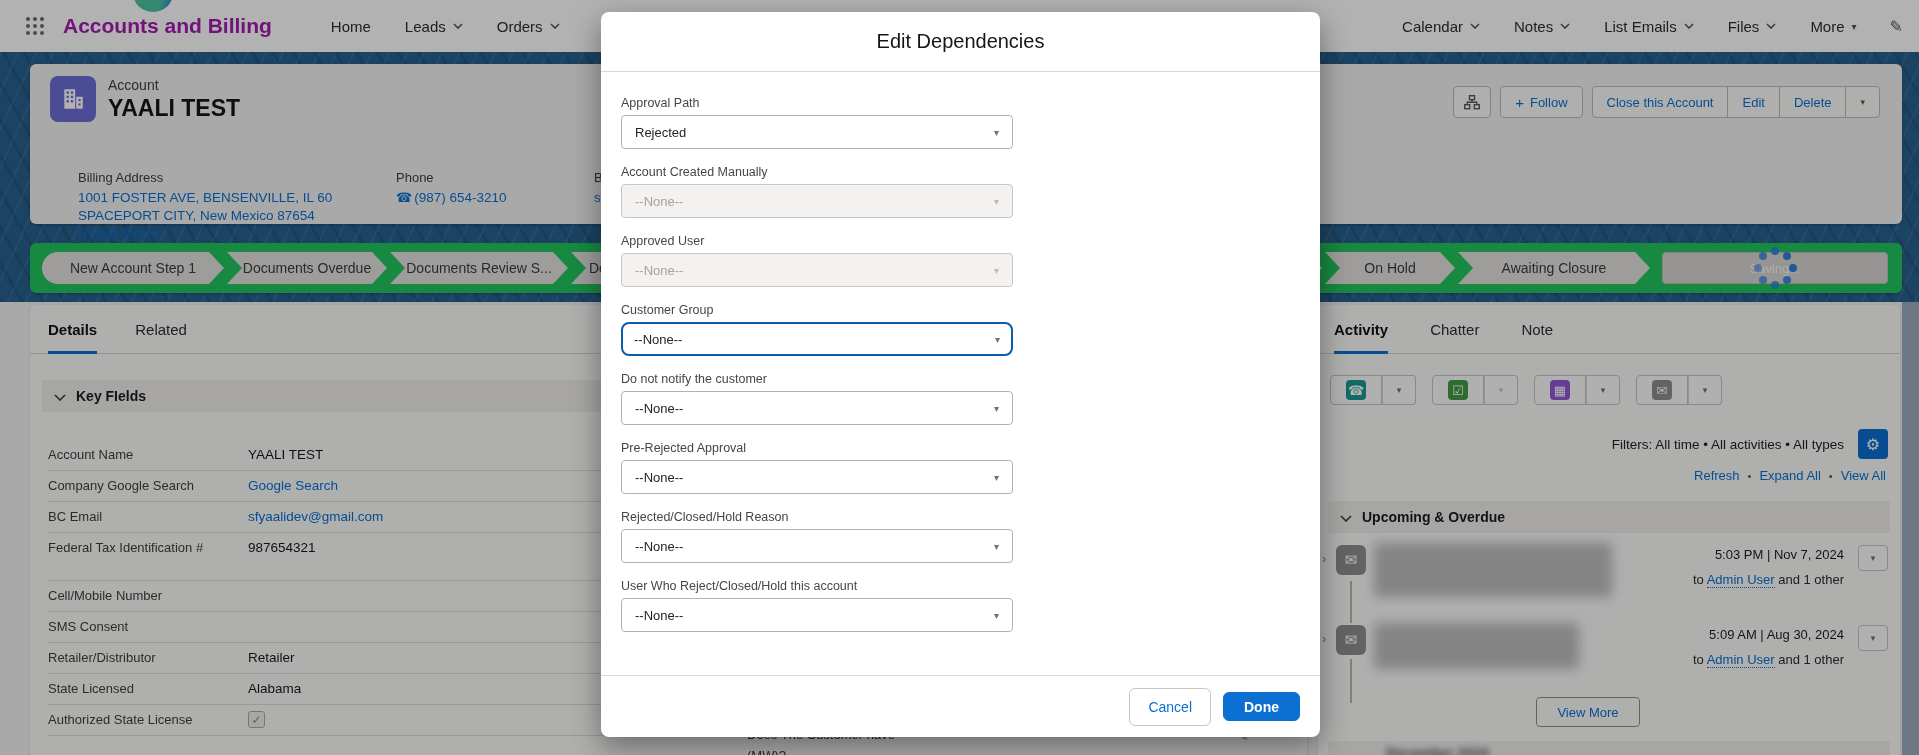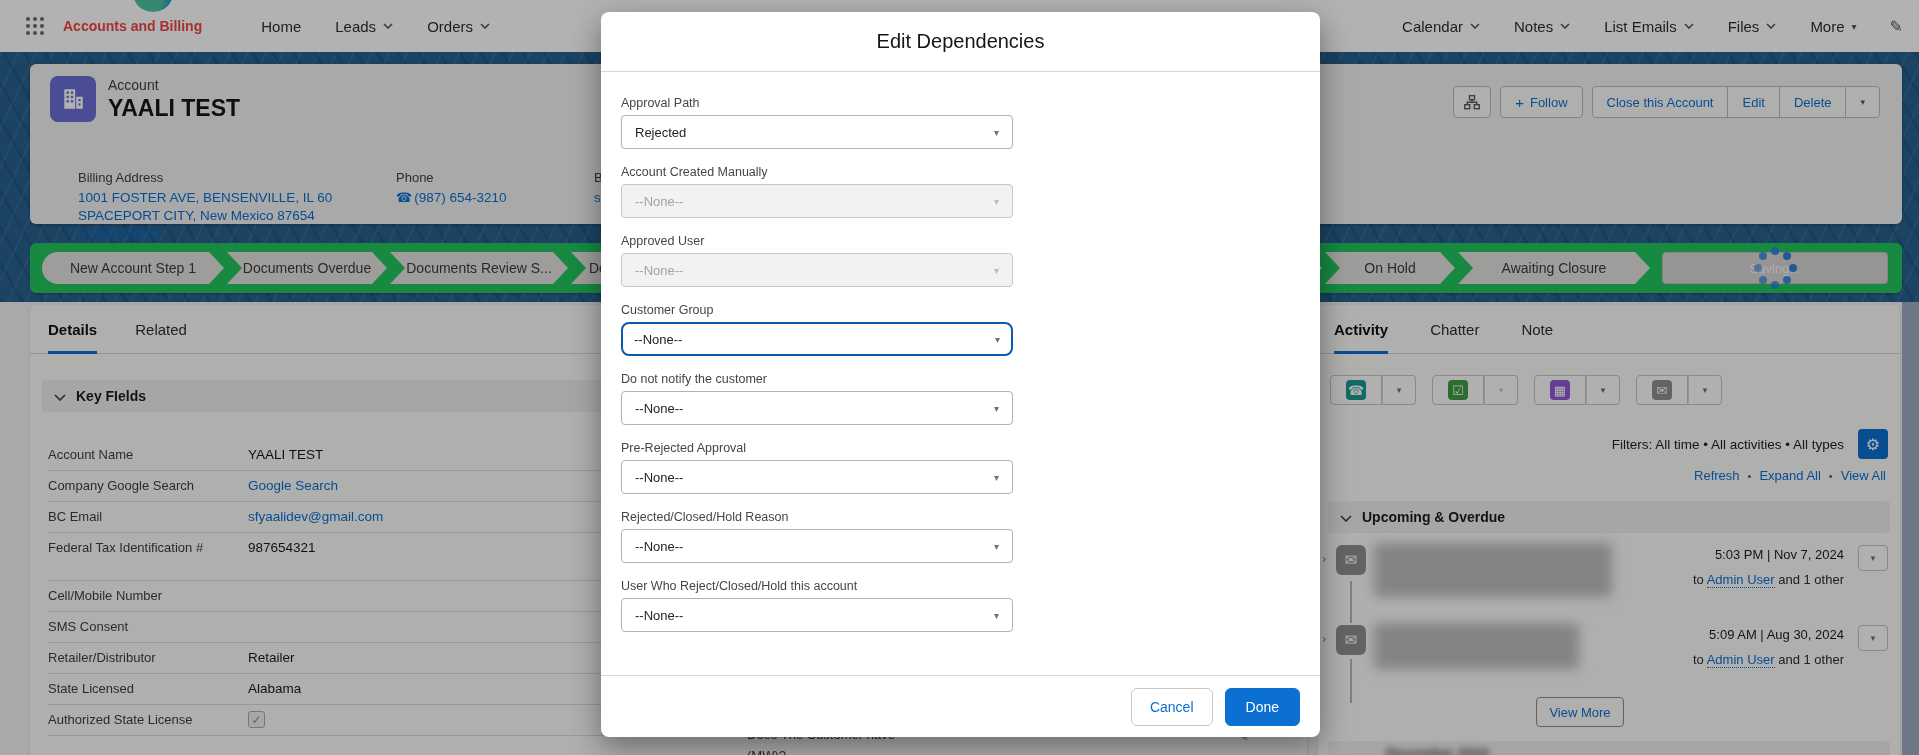--- a/index.html
+++ b/index.html
@@ -4,21 +4,21 @@
 <style>
   * { margin:0; padding:0; box-sizing:border-box; }
   html,body { width:1919px; height:755px; overflow:hidden;
     font-family:"Liberation Sans", sans-serif; background:#f3f2f2; }
   .page { position:absolute; inset:0; }
 
   
   .nav { position:absolute; top:0; left:0; width:1919px; height:52px; background:#ffffff; z-index:1; }
   .nav-left { position:absolute; left:24px; top:0; height:52px; display:flex; align-items:center; }
   .waffle { width:26px; height:26px; margin-right:13px; display:flex; align-items:center; }
-  .app-name { font-size:14px; font-weight:700; color:#ef4444; margin-right:42px; white-space:nowrap; }
+  .app-name { font-size:21px; font-weight:700; color:#a21caf; margin-right:42px; white-space:nowrap; }
   .nav-item { height:52px; display:flex; align-items:center; gap:7px; padding:0 17px; font-size:15px; color:#2e2e2e; cursor:pointer; white-space:nowrap; }
   .nav-item.sel { background:#f1f1f1; box-shadow:inset 0 4px 0 #1b5297; }
   .chev svg { display:block; }
   .nav-right { position:absolute; right:16px; top:0; height:52px; display:flex; align-items:center; }
   .pencil-top { font-size:16px; color:#565656; margin-left:16px; }
   .logo-frag { position:absolute; left:133px; top:-26px; width:40px; height:38px; border-radius:50%;
     background:radial-gradient(circle at 30% 70%, #4fc3a1 0 40%, #2a8bd4 70%); z-index:3; }
 
   
   .banner { position:absolute; top:52px; left:0; width:1919px; height:250px; background:#27608f;
@@ -100,41 +100,41 @@
   .bullet { color:#555; font-size:11px; }
   .acard .sec-bar { top:196px; left:10px; width:562px; }
   .tl-chev { position:absolute; font-size:13px; color:#8a8a8a; }
   .env { position:absolute; width:30px; height:30px; border-radius:6px; background:#8f8f8f; color:#fff; font-size:15px; display:flex; align-items:center; justify-content:center; }
   .blurbox { position:absolute; background:#bdbdbd; border-radius:4px; filter:blur(6px); }
   .tl-time { position:absolute; font-size:13px; color:#1d1d1d; white-space:nowrap; }
   .tl-btn { position:absolute; width:30px; height:26px; border:1px solid #c6c4c2; border-radius:4px; background:#fdfdfc; display:flex; align-items:center; justify-content:center; font-size:9px; color:#706e6b; cursor:pointer; }
   .tl-to { position:absolute; font-size:13px; color:#2d2d2d; white-space:nowrap; }
   .tl-to .rcpt { color:#0b6fd2; border-bottom:1px dotted #0b6fd2; cursor:pointer; }
   .conn { position:absolute; left:32px; width:0; border-left:2px solid #b9b8b7; }
-  .view-more { position:absolute; left:218px; top:392px; width:88px; height:30px; border:1px solid #8e8d8c; border-radius:4px; background:transparent; color:#0b6fd2; font-size:13px; display:flex; align-items:center; justify-content:center; cursor:pointer; }
+  .view-more { position:absolute; left:218px; top:392px; width:104px; height:30px; border:1px solid #8e8d8c; border-radius:4px; background:transparent; color:#0b6fd2; font-size:13px; display:flex; align-items:center; justify-content:center; cursor:pointer; }
   .month-bar { position:absolute; left:10px; top:436px; width:562px; height:24px; background:#efeeed; border-radius:3px; display:flex; align-items:center; padding-left:58px; }
   .month-bar span { font-size:14px; font-weight:700; color:#3a3a3a; filter:blur(3px); opacity:.85; }
   .scroll-strip { position:absolute; right:0; top:302px; width:17px; height:453px; background:#9dadc2; }
 
   
   .overlay { position:absolute; inset:0; background:rgba(0,0,0,.30); z-index:40; }
   .modal { position:absolute; left:601px; top:12px; width:719px; height:725px; background:#fff; border-radius:8px; z-index:50; box-shadow:0 10px 30px rgba(0,0,0,.4); display:flex; flex-direction:column; }
   .m-header { height:60px; border-bottom:1px solid #d9d7d5; display:flex; align-items:center; justify-content:center; }
   .m-title { font-size:20px; color:#161616; }
   .m-body { flex:1; padding:24px 0 0 20px; overflow:hidden; }
   .m-field { width:392px; margin-bottom:16px; }
   .m-label { font-size:12.5px; color:#464646; margin-bottom:5px; }
   .m-select { height:34px; border:1px solid #b4b2b0; border-radius:4px; background:#fff; display:flex; align-items:center; justify-content:space-between; padding:0 13px; font-size:13px; color:#242424; cursor:pointer; }
   .m-caret { font-size:10px; color:#747270; }
   .m-field.disabled .m-select { background:#f3f2f1; color:#a5a3a1; border-color:#c9c7c5; cursor:default; }
   .m-field.disabled .m-caret { color:#bdbbb9; }
   .m-field.focused .m-select { border:2.5px solid #0b5cab; border-radius:8px; padding:0 11px; }
   .m-footer { height:62px; border-top:1px solid #d9d7d5; display:flex; align-items:center; justify-content:flex-end; gap:12px; padding-right:20px; }
   .btn-cancel { height:38px; padding:0 18px; border:1px solid #c9c7c5; border-radius:6px; background:#fff; color:#0b6fd2; font-size:14px; cursor:pointer; }
-  .btn-done { height:38px; padding:0 20px; border:1px solid #0b70d1; border-radius:6px; background:#0b70d1; color:#fff; font-size:14px; cursor:pointer; }
+  .btn-done { height:29px; padding:0 20px; border:1px solid #0b70d1; border-radius:6px; background:#0b70d1; color:#fff; font-size:14px; cursor:pointer;font-weight:bold; }
 </style>
 </head>
 <body>
 
 <div class="page">
 
   <div class="nav">
     <div class="nav-left">
       <span class="waffle">
         <svg width="24" height="24" viewBox="0 0 24 24">

